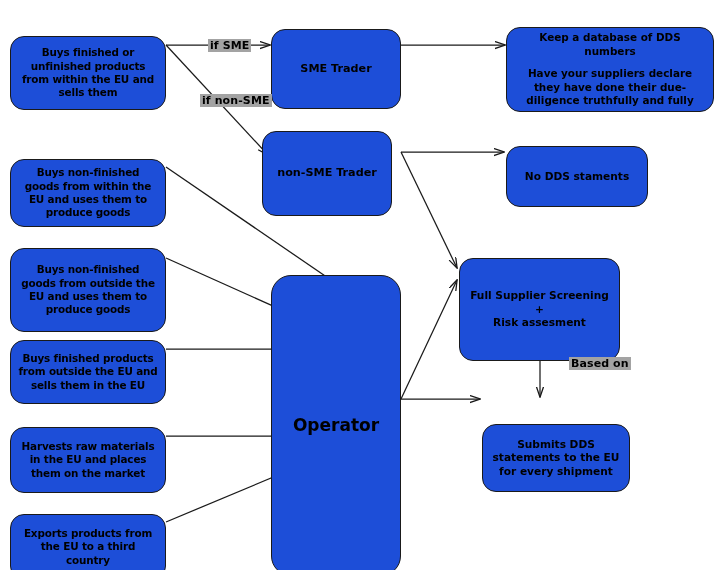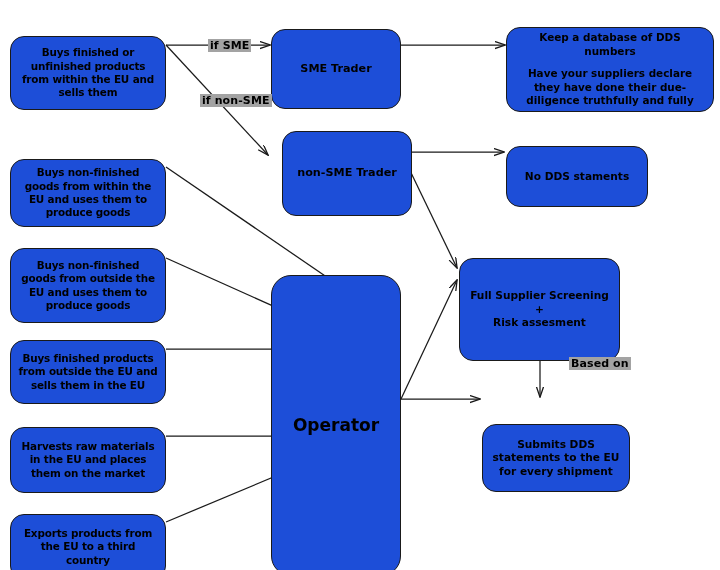--- a/index.html
+++ b/index.html
@@ -102,41 +102,41 @@
   </svg>
 
   <div class="node n-left" style="left:10px; top:12px; width:156px; height:74px;">
     <span class="txt">Buys finished or unfinished products from within the EU and sells them</span>
   </div>
 
   <div class="node n-left" style="left:10px; top:135px; width:156px; height:68px;">
     <span class="txt">Buys non-finished goods from within the EU and uses them to produce goods</span>
   </div>
 
-  <div class="node n-left" style="left:10px; top:224px; width:156px; height:75px;">
+  <div class="node n-left" style="left:10px; top:224px; width:156px; height:84px;">
     <span class="txt">Buys non-finished goods from outside the EU and uses them to produce goods</span>
   </div>
 
   <div class="node n-left" style="left:10px; top:316px; width:156px; height:64px;">
     <span class="txt">Buys finished products from outside the EU and sells them in the EU</span>
   </div>
 
   <div class="node n-left" style="left:10px; top:403px; width:156px; height:66px;">
     <span class="txt">Harvests raw materials in the EU and places them on the market</span>
   </div>
 
   <div class="node n-left" style="left:10px; top:490px; width:156px; height:66px;">
     <span class="txt">Exports products from the EU to a third country</span>
   </div>
 
   <div class="node n-mid" style="left:271px; top:5px; width:130px; height:80px;">
     <span class="txt">SME Trader</span>
   </div>
 
-  <div class="node n-mid" style="left:282px; top:107px; width:130px; height:85px;">
+  <div class="node n-mid" style="left:262px; top:107px; width:130px; height:85px;">
     <span class="txt">non-SME Trader</span>
   </div>
 
   <div class="node n-op" style="left:271px; top:251px; width:130px; height:301px; border-radius:20px;">
     <span class="txt">Operator</span>
   </div>
 
   <div class="node n-keep" style="left:506px; top:3px; width:208px; height:85px;">
     <span class="txt">
       <span class="keep-line1">Keep a database of DDS numbers</span>

